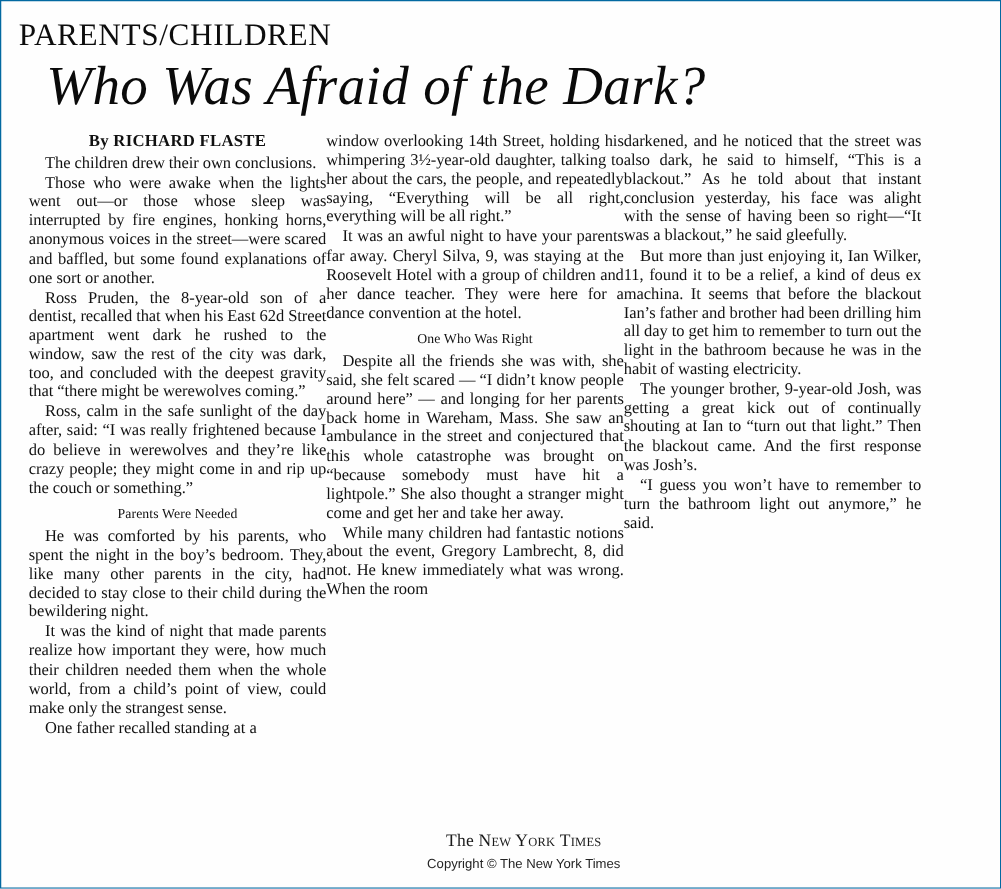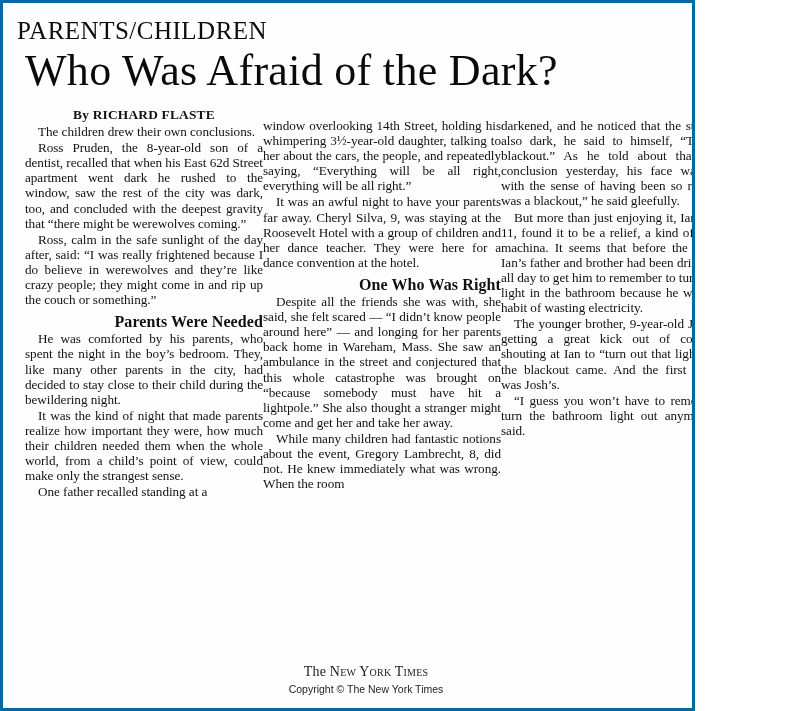--- a/index.html
+++ b/index.html
@@ -5,42 +5,43 @@
   html, body {
     margin: 0;
     padding: 0;
     background: #ffffff;
   }
   body {
     font-family: "Liberation Serif", serif;
   }
   #page {
     position: relative;
-    width: 695px;
+    width: 801px;
     height: 711px;
     background: #fefefe;
     overflow: hidden;
     box-sizing: border-box;
-    border: 3px solid #0369a1;
+    border: 1px solid #0369a1;
   }
   .kicker {
     position: absolute;
     left: 14px;
     top: 14px;
     font-family: "Liberation Serif", serif;
     font-size: 25px;
     letter-spacing: 0.5px;
     color: #0d0d0d;
     font-weight: normal;
   }
   .headline {
     position: absolute;
-    left: 22px;
+    left: 36px;
     top: 42px;
     font-family: "Liberation Serif", serif;
+    font-style: italic;
     font-size: 44px;
     color: #0a0a0a;
     letter-spacing: 0.3px;
     white-space: nowrap;
   }
   .columns {
     position: absolute;
     left: 22px;
     top: 104px;
     width: 762px;
@@ -54,34 +55,33 @@
     color: #111;
     letter-spacing: -0.05px;
   }
   .col p {
     margin: 0 0 1px 0;
     text-indent: 13px;
     text-align: justify;
   }
   .col p.noindent {
     text-indent: 0;
-    margin-top: 11px;
   }
   .byline {
     margin: 0 0 2px 0;
     text-align: center;
     font-weight: bold;
     font-size: 13.4px;
     letter-spacing: 0.2px;
   }
   .subhead {
     margin: 7px 0 2px 0;
-    text-align: right;
-    font-weight: bold;
-    font-size: 16px;
+    text-align: center;
+    font-weight: normal;
+    font-size: 11px;
     letter-spacing: 0.1px;
   }
   .footer {
     position: absolute;
     left: 0;
     right: 0;
     bottom: 12px;
     text-align: center;
     padding-left: 37px;
   }
@@ -108,20 +108,21 @@
 <div id="page">
 
   <div class="kicker">PARENTS/CHILDREN</div>
 
   <div class="headline">Who Was Afraid of the Dark?</div>
 
   <div class="columns">
     <div class="col">
         <div class="byline">By RICHARD FLASTE</div>
         <p>The children drew their own conclusions.</p>
+        <p>Those who were awake when the lights went out—or those whose sleep was interrupted by fire engines, honking horns, anonymous voices in the street—were scared and baffled, but some found explanations of one sort or another.</p>
         <p>Ross Pruden, the 8-year-old son of a dentist, recalled that when his East 62d Street apartment went dark he rushed to the window, saw the rest of the city was dark, too, and concluded with the deepest gravity that “there might be werewolves coming.”</p>
         <p>Ross, calm in the safe sunlight of the day after, said: “I was really frightened because I do believe in werewolves and they’re like crazy people; they might come in and rip up the couch or something.”</p>
         <div class="subhead">Parents Were Needed</div>
         <p>He was comforted by his parents, who spent the night in the boy’s bedroom. They, like many other parents in the city, had decided to stay close to their child during the bewildering night.</p>
         <p>It was the kind of night that made parents realize how important they were, how much their children needed them when the whole world, from a child’s point of view, could make only the strangest sense.</p>
         <p>One father recalled standing at a</p>
       </div>
     <div class="col">
         <p class="noindent">window overlooking 14th Street, holding his whimpering 3½-year-old daughter, talking to her about the cars, the people, and repeatedly saying, “Everything will be all right, everything will be all right.”</p>
         <p>It was an awful night to have your parents far away. Cheryl Silva, 9, was staying at the Roosevelt Hotel with a group of children and her dance teacher. They were here for a dance convention at the hotel.</p>

